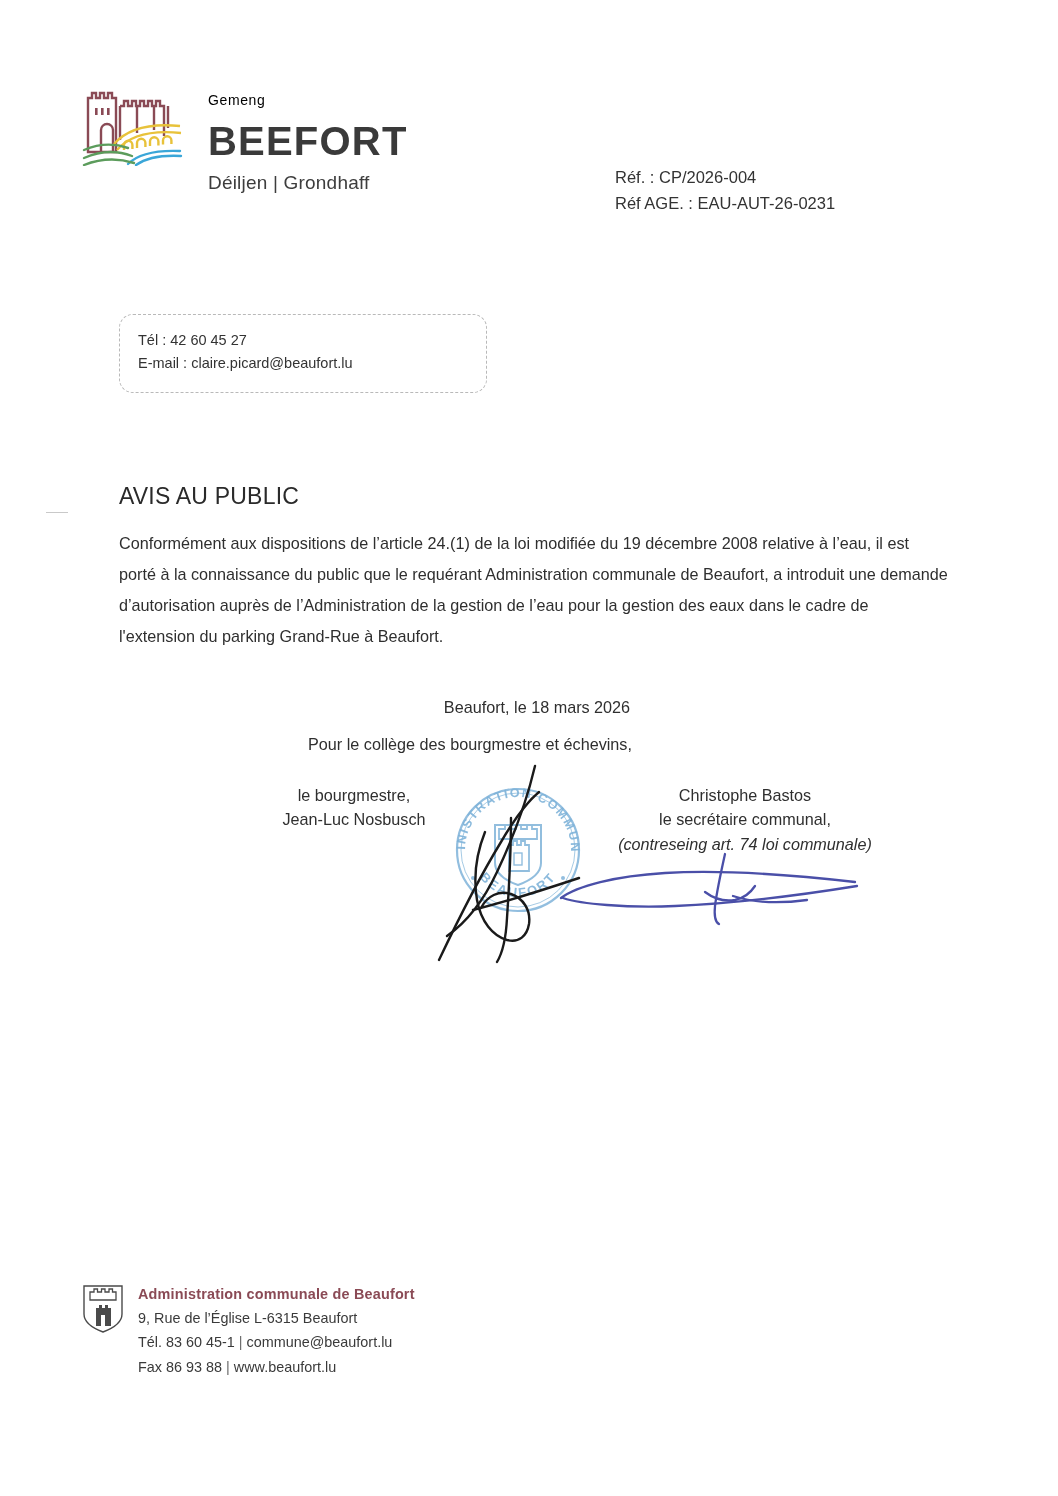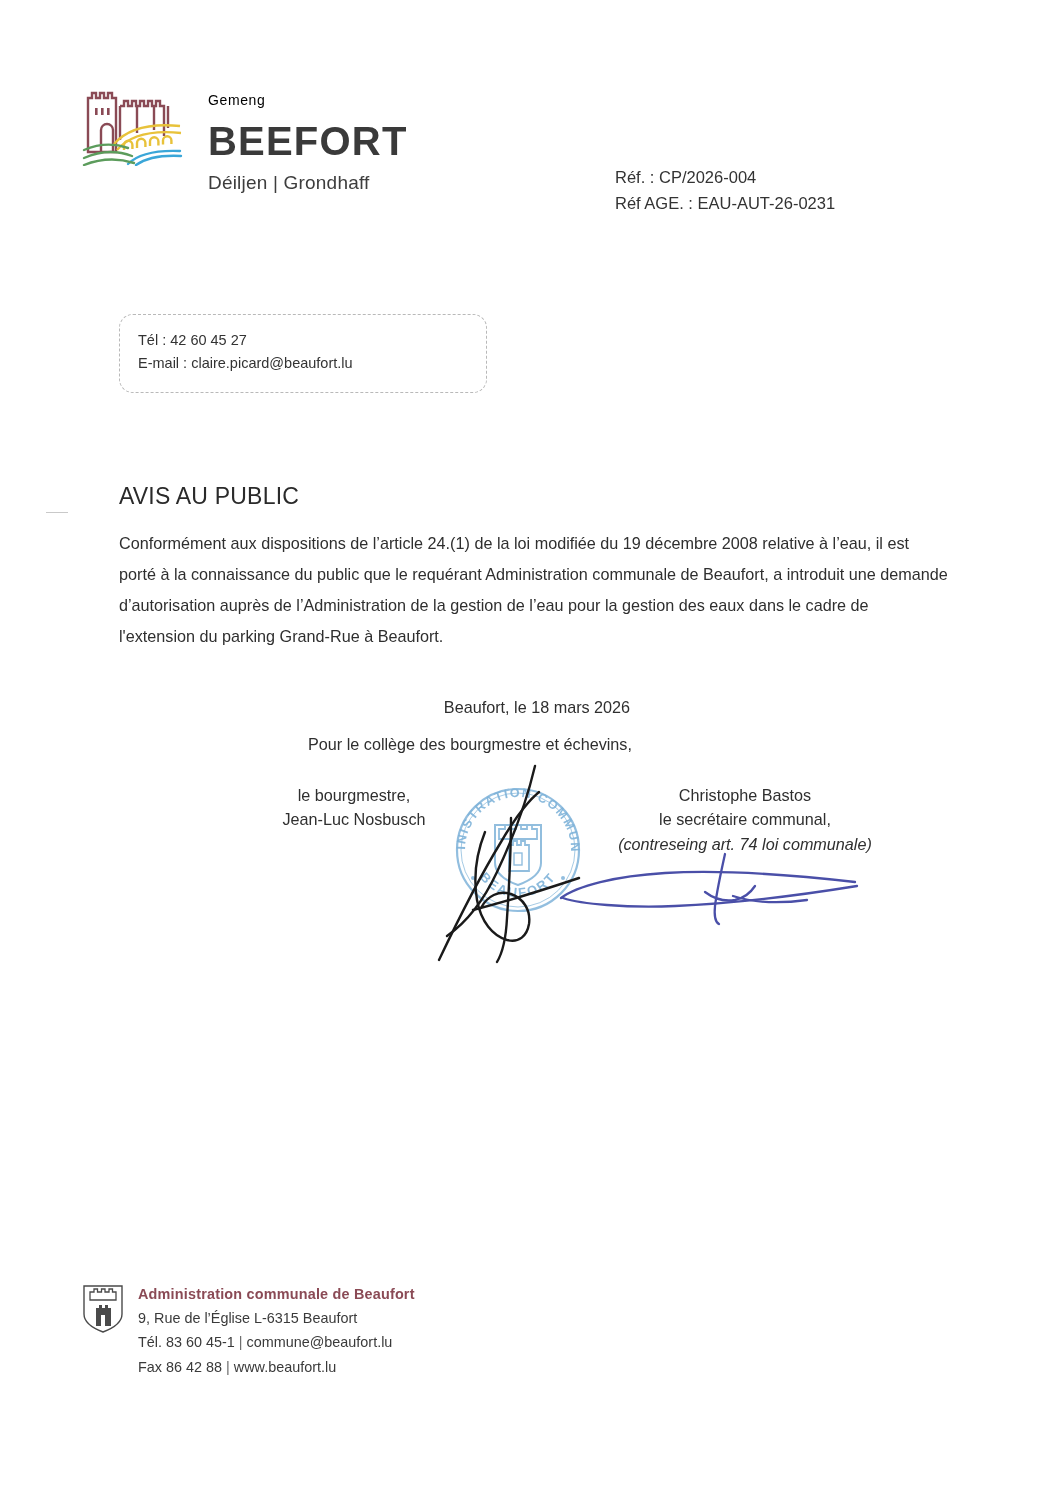--- a/index.html
+++ b/index.html
@@ -312,20 +312,20 @@
     </svg>
     <div id="footer-text">
       <div class="org">Administration communale de Beaufort</div>
       <div>9, Rue de l’Église L-6315 Beaufort</div>
       <div>
         <span>Tél. 83 60 45-1</span>
         <span class="sep">|</span>
         <span>commune@beaufort.lu</span>
       </div>
       <div>
-        <span>Fax 86 42 88</span>
+        <span>Fax 86 93 88</span>
         <span class="sep">|</span>
         <span>www.beaufort.lu</span>
       </div>
     </div>
   </div>
 
 </div>
 
 </body></html>

